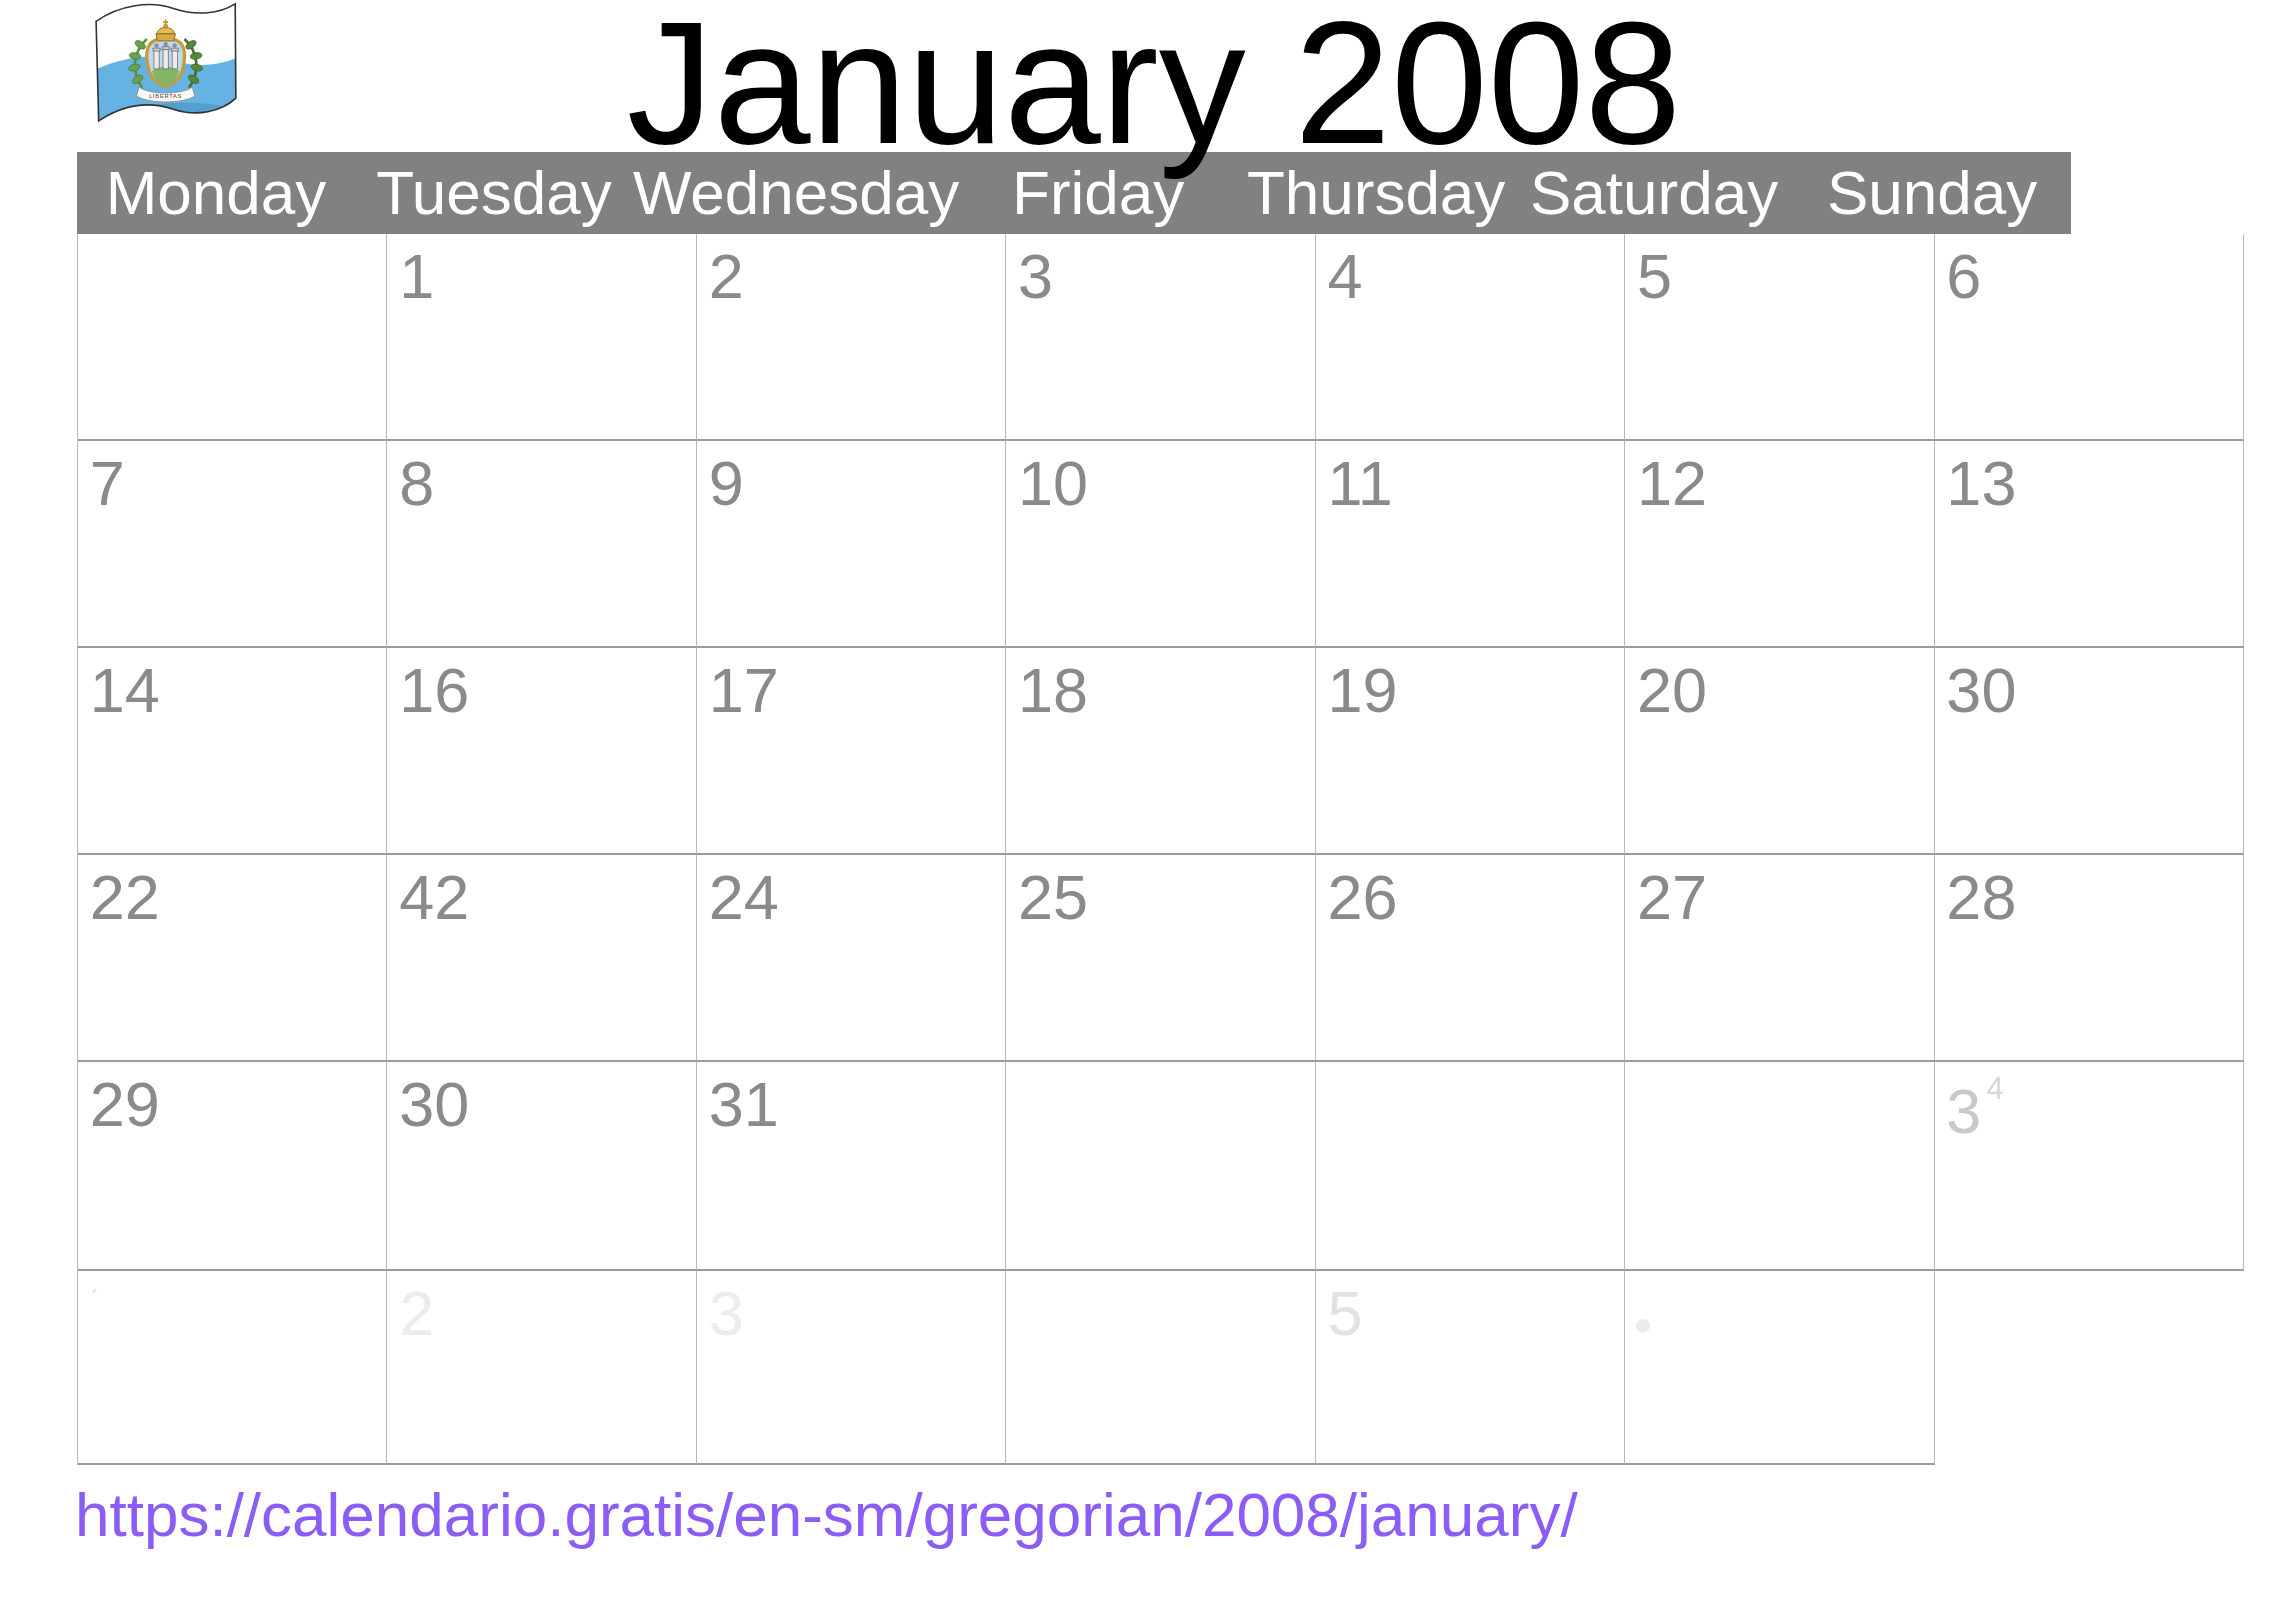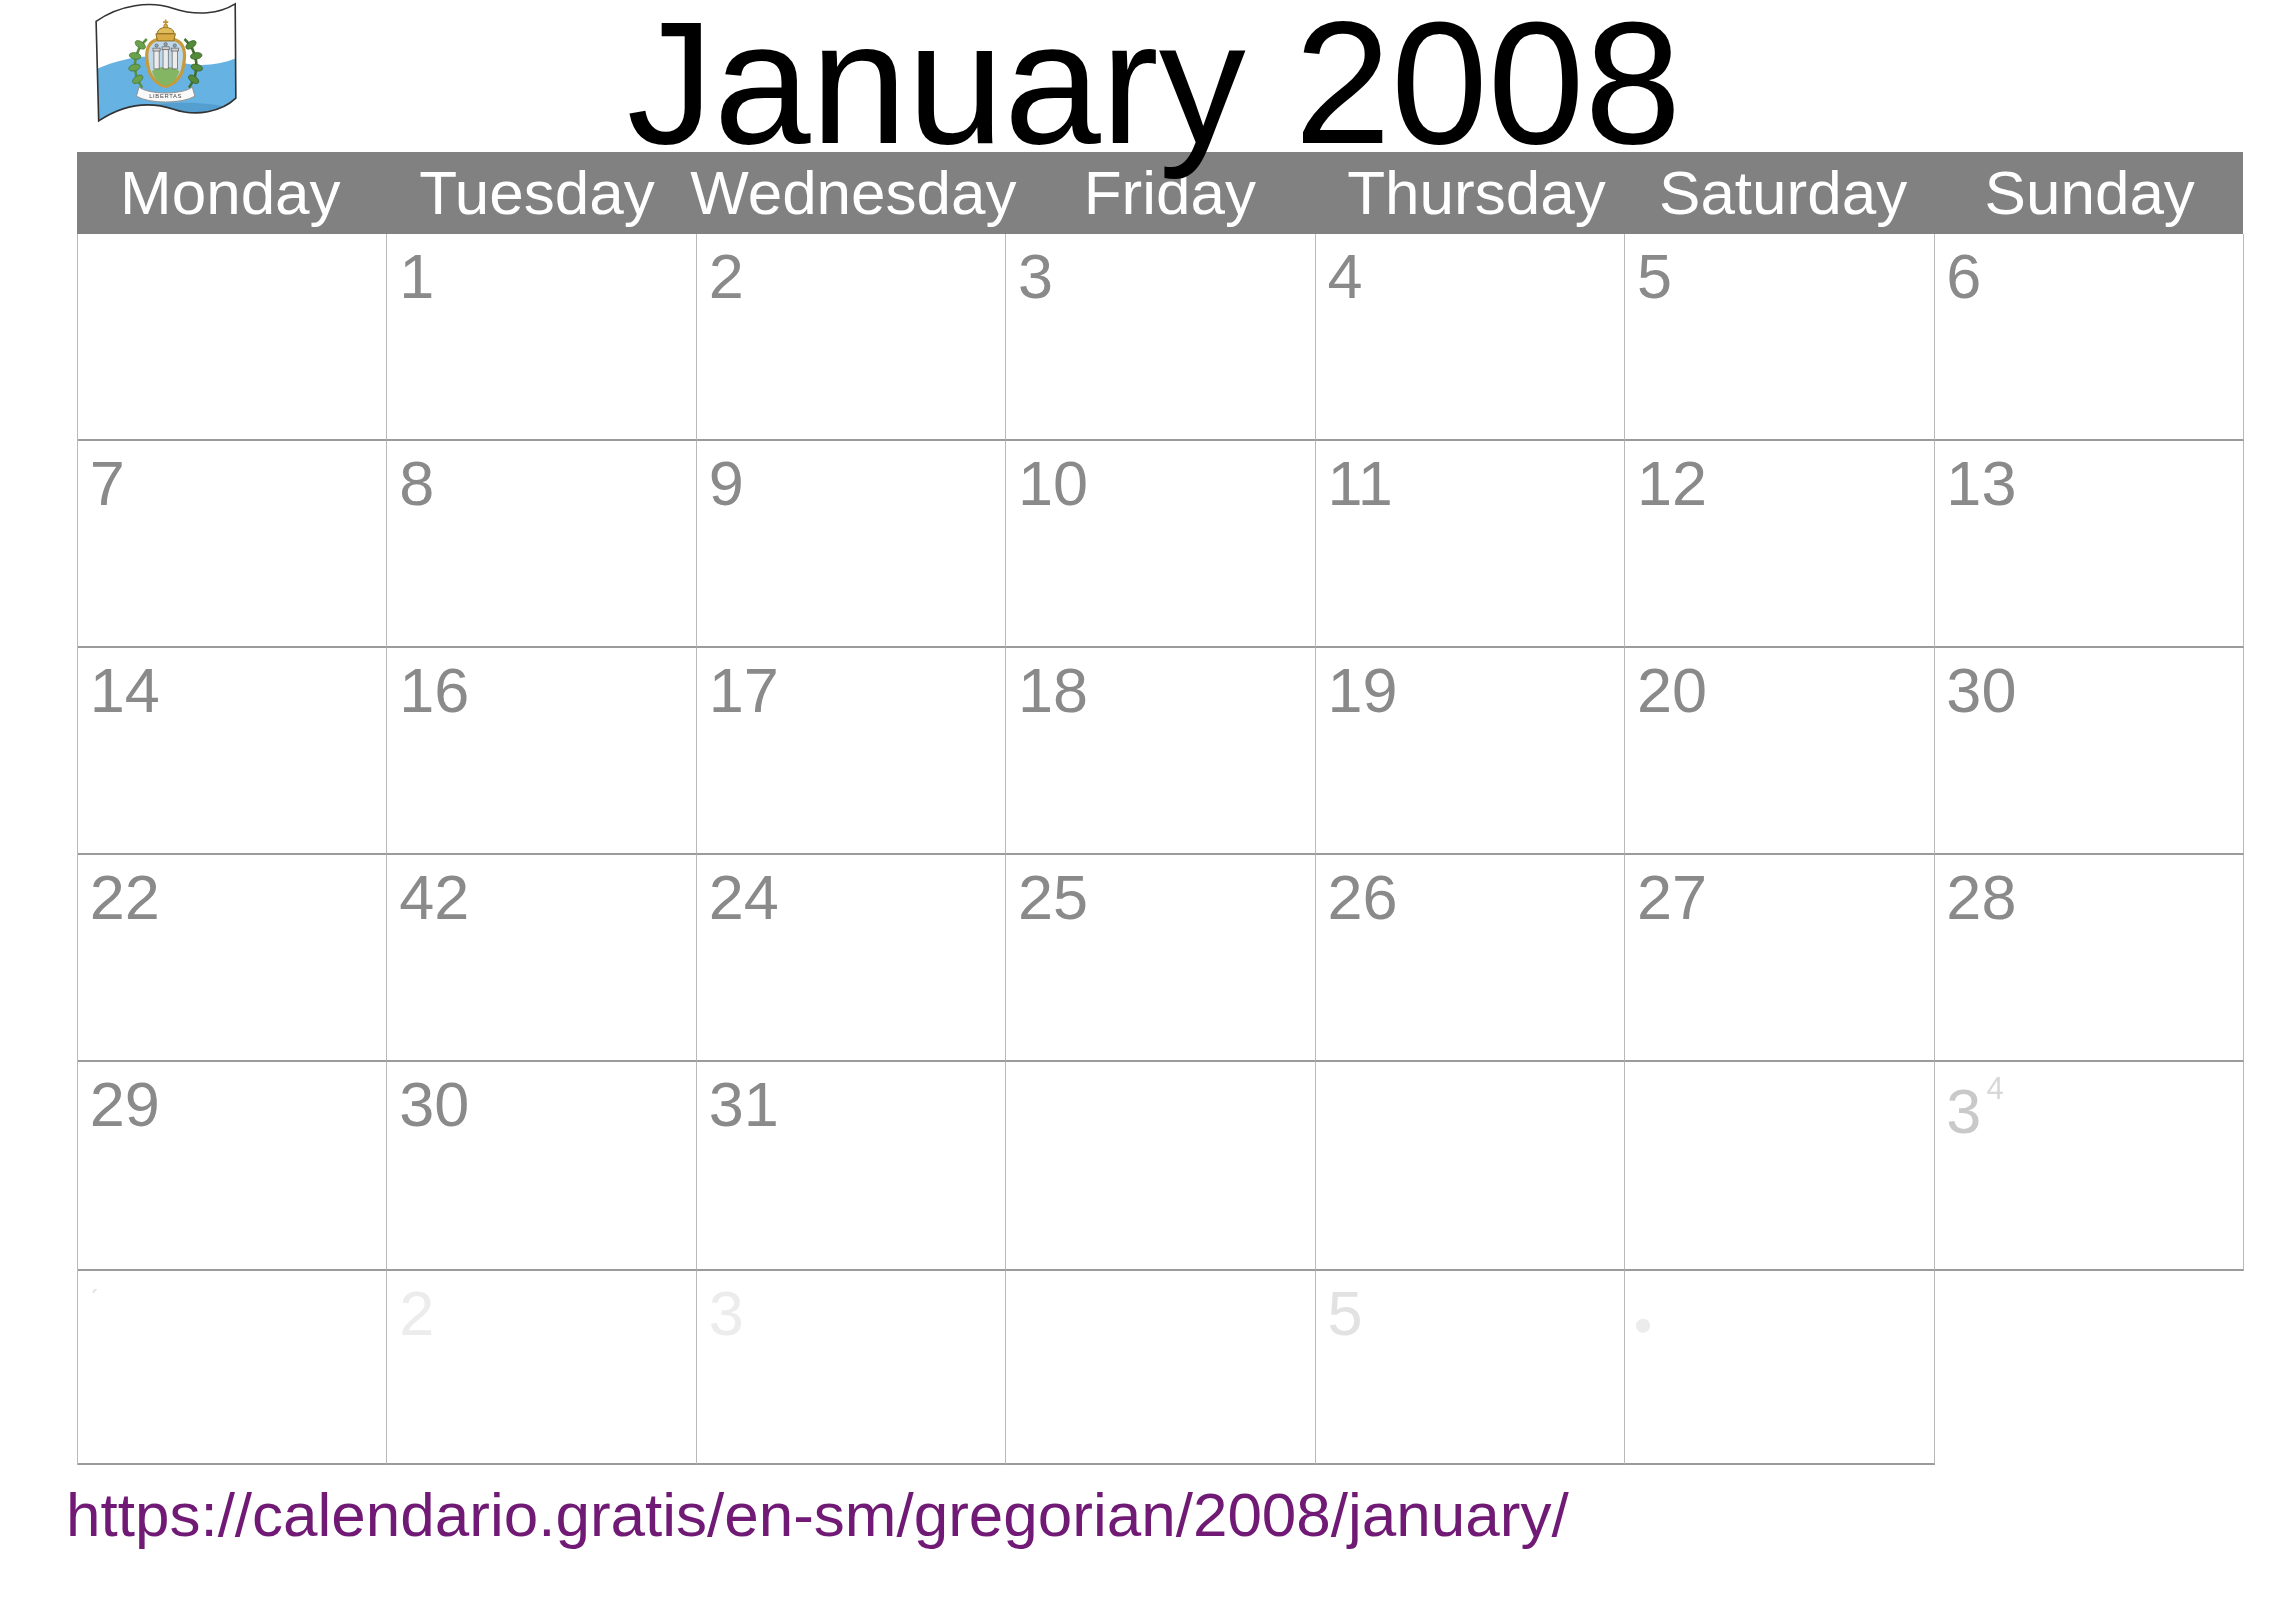--- a/index.html
+++ b/index.html
@@ -9,21 +9,21 @@
   }
   .flag {
     position:absolute; left:87px; top:0px; width:156px; height:130px;
   }
   .title {
     position:absolute; left:71px; top:-3.9px; width:2166px;
     text-align:center; font-size:174px; line-height:1; color:#000000;
     white-space:nowrap; z-index:3;
   }
   .weekday-bar {
-    position:absolute; left:77px; top:152px; width:2166px; height:82px;
+    position:absolute; left:77px; top:152px; width:1994px; height:82px;
     background:#818181; display:flex; z-index:1;
   }
   .weekday {
     flex:1; text-align:center; line-height:82px; font-size:62px;
     color:#ffffff; white-space:nowrap; overflow:visible;
   }
   .grid {
     position:absolute; left:77px; top:234px; width:2166px;
     display:grid; grid-template-columns:repeat(7,1fr);
     grid-template-rows:207px 207px 207px 207px 209px 194px;
@@ -34,22 +34,22 @@
     box-sizing:border-box; padding:11px 0 0 11.8px;
     font-size:63px; line-height:1; color:#8a8a8a; overflow:hidden;
   }
   .ghost-strong { color:#c9c9c9; }
   .ghost-sup    { font-size:31px; color:#d8d8d8; vertical-align:34px; margin-left:5.2px; }
   .ghost-tiny   { color:#e3e3e3; font-size:27.5px; vertical-align:26px; }
   .ghost-weak   { color:#ececec; }
   .ghost-mid    { color:#e2e2e2; }
   .ghost-dot    { color:#ececec; font-size:33px; display:inline-block; margin:17px 0 0 -3.9px; }
   .footer-url {
-    position:absolute; left:66px; top:1484px; font-size:62px;
-    line-height:1; color:#701a75; white-space:nowrap;
+    position:absolute; left:75px; top:1484px; font-size:62px;
+    line-height:1; color:#8b5cf6; white-space:nowrap;
   }
 </style>
 </head>
 <body>
 
 <div class="page">
 
   <svg class="flag" viewBox="0 0 240 200" aria-hidden="true">
     <defs>
       <clipPath id="flagclip">

